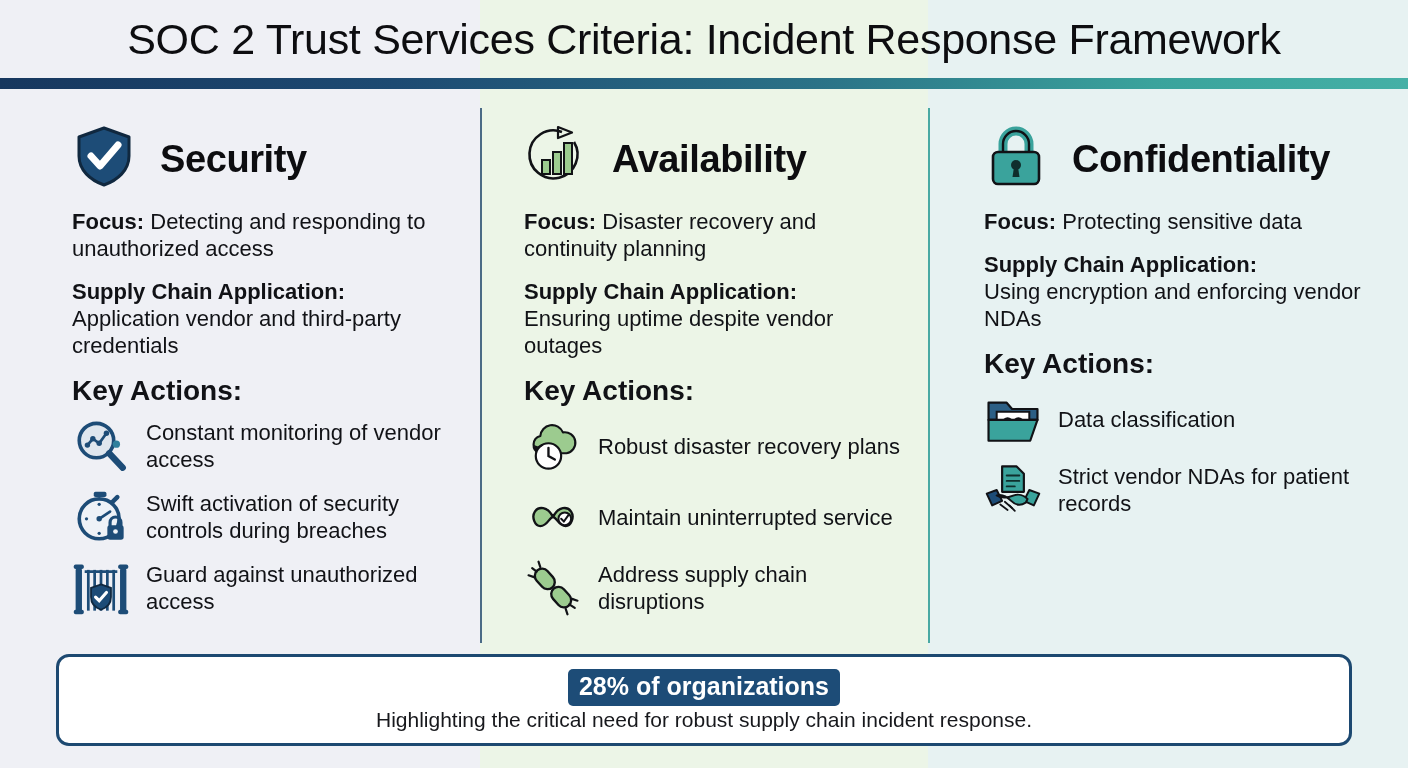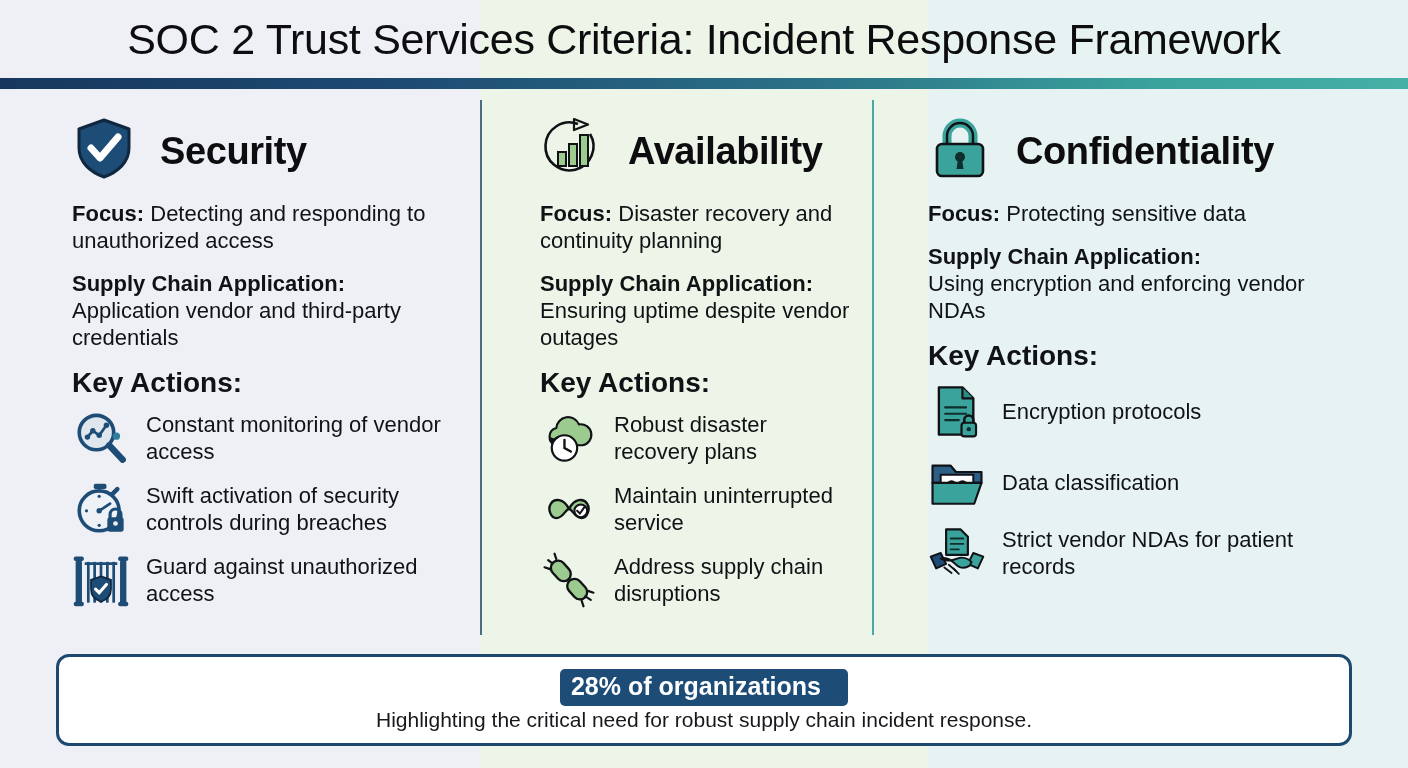--- a/index.html
+++ b/index.html
@@ -44,31 +44,31 @@
     position: absolute;
     top: 78px; left: 0;
     width: 1408px;
     height: 11px;
     background: linear-gradient(90deg, #17375e 0%, #1d4a72 28%, #2b7287 58%, #3aa39c 82%, #45b0a6 100%);
   }
 
   
   .columns {
     position: absolute;
-    top: 100px; left: 0;
+    top: 108px; left: 0;
     width: 1408px;
     height: 540px;
     display: flex;
   }
   .column {
     position: relative;
     padding: 8px 24px 0 24px;
   }
   .column.c0 { width: 480px; padding-left: 72px; padding-right: 20px; }
-  .column.c1 { width: 392px; padding-left: 60px; padding-right: 18px; }
+  .column.c1 { width: 448px; padding-left: 44px; padding-right: 18px; }
   .column.c2 { width: 480px; padding-left: 56px; padding-right: 18px; }
   .column.c1::before,
   .column.c2::before {
     content: "";
     position: absolute;
     left: 0; top: 0;
     width: 2px;
     height: 535px;
   }
   .column.c1::before { background: #4b6b86; }
@@ -143,21 +143,21 @@
     font-size: 25px;
     font-weight: 700;
     color: #0d0d10;
     white-space: nowrap;
   }
   .stat-badge {
     background: #1d4c77;
     color: #ffffff;
     font-weight: 700;
     font-size: 25px;
-    padding: 3px 27px 5px 11px;
+    padding: 3px 11px 5px 11px;
     border-radius: 5px;
   }
   .banner-line2 {
     font-size: 21px;
     font-weight: 400;
     color: #17181c;
   }
 </style>
 </head>
 <body>
@@ -348,37 +348,20 @@
            <span>Protecting sensitive data</span></p>
       </div>
 
       <div class="block">
         <p><span class="lbl">Supply Chain Application:</span><br>
            <span>Using encryption and enforcing vendor NDAs</span></p>
       </div>
 
       <div class="kicker">Key Actions:</div>
 
-      <div class="action">
-        <span class="act-icon">
-          <svg viewBox="0 0 64 64" width="58" height="58">
-            <path d="M12 6 h26 l12 12 v40 H12 Z" fill="#3aa39c" stroke="#111216" stroke-width="2.6" stroke-linejoin="round"></path>
-            <path d="M38 6 v12 h12" fill="#2b8c86" stroke="#111216" stroke-width="2.4" stroke-linejoin="round"></path>
-            <g stroke="#0f2e2c" stroke-width="2.4" stroke-linecap="round">
-              <line x1="19" y1="28" x2="42" y2="28"></line>
-              <line x1="19" y1="35" x2="42" y2="35"></line>
-              <line x1="19" y1="42" x2="34" y2="42"></line>
-            </g>
-            <path d="M40 46 v-4 a5 5 0 0 1 10 0 v4" fill="none" stroke="#111216" stroke-width="2.8"></path>
-            <rect x="37" y="45" width="16" height="15" rx="3" fill="#3aa39c" stroke="#111216" stroke-width="2.4"></rect>
-            <circle cx="45" cy="52" r="2.4" fill="#0f2e2c"></circle>
-          </svg>
-        </span>
-        <span class="act-text">Encryption protocols</span>
-      </div>
 
       <div class="action">
         <span class="act-icon">
           <svg viewBox="0 0 64 64" width="58" height="58">
             <path d="M5 14 h20 l6 7 h28 v12 H5 Z" fill="#2c5f85" stroke="#111216" stroke-width="2.4" stroke-linejoin="round"></path>
             <rect x="14" y="24" width="36" height="18" fill="#ffffff" stroke="#111216" stroke-width="2.2"></rect>
             <circle cx="26" cy="36" r="5" fill="#f2b134" stroke="#111216" stroke-width="1.8"></circle>
             <circle cx="38" cy="36" r="5" fill="#2c5f85" stroke="#111216" stroke-width="1.8"></circle>
             <path d="M5 33 h54 l-8 23 H5 Z" fill="#3aa39c" stroke="#111216" stroke-width="2.4" stroke-linejoin="round"></path>
           </svg>

